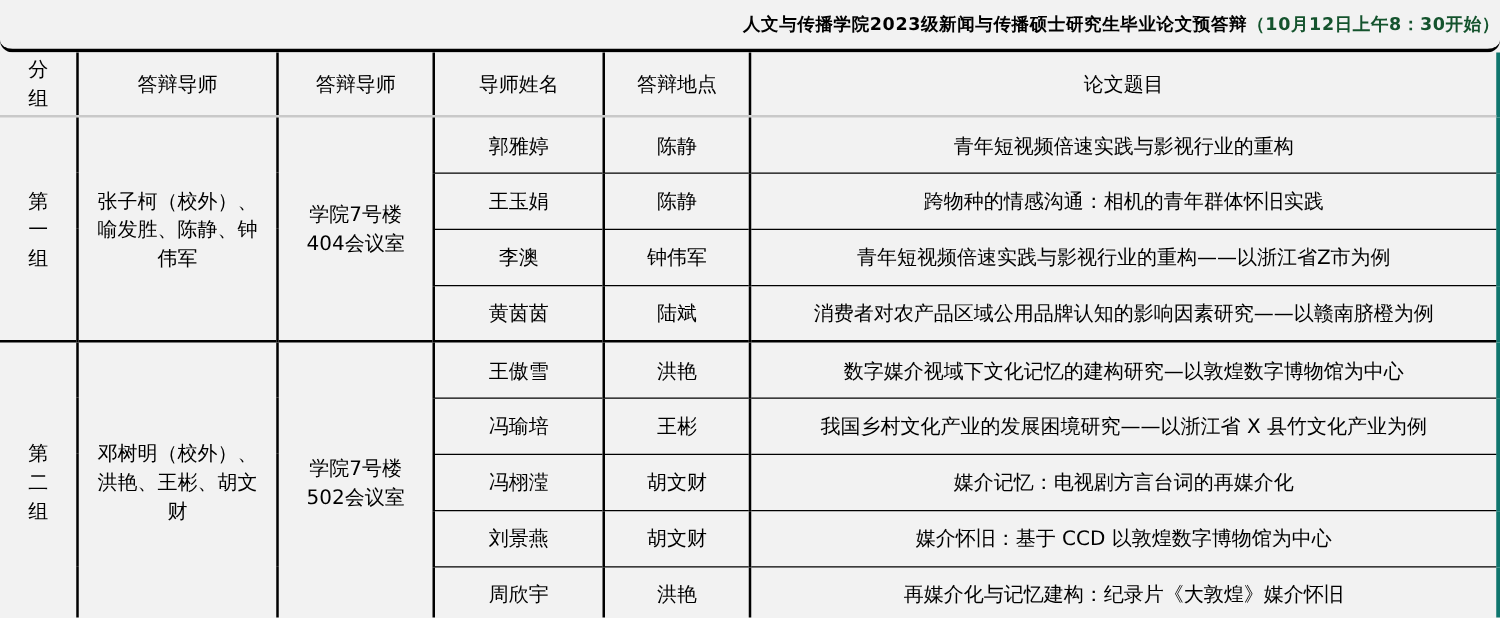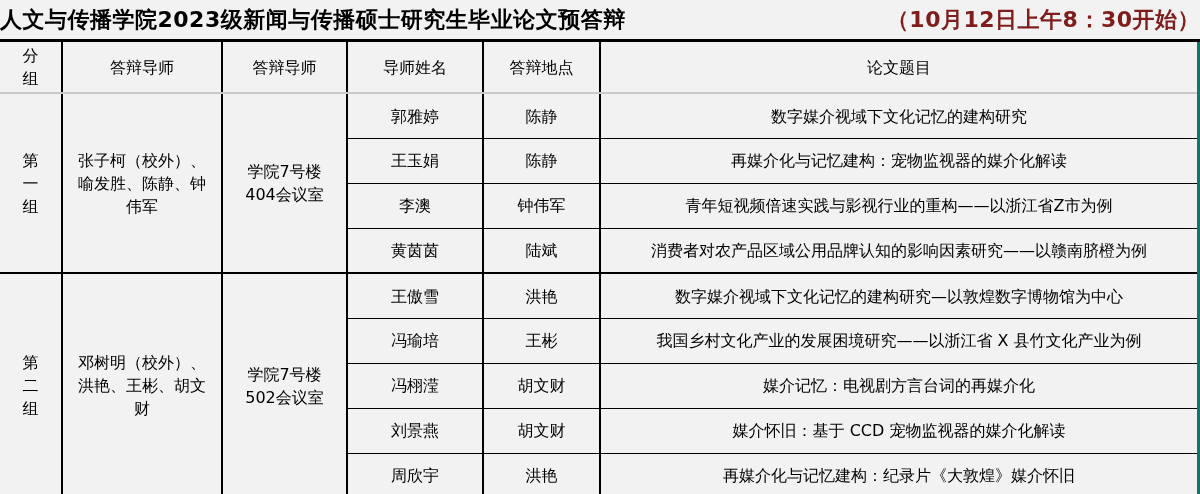--- a/index.html
+++ b/index.html
@@ -5,24 +5,25 @@
   * { box-sizing: border-box; margin: 0; padding: 0; }
   html, body {
     width: 1200px; height: 494px;
     background: #f2f2f2;
     font-family: "DejaVu Sans", sans-serif;
     color: #000;
     overflow: hidden;
   }
   .title-bar {
     height: 42px;
-    display: flex; align-items: center; justify-content: space-between;
+    display: flex; align-items: center; justify-content: flex-end;
     border-bottom: 3px solid #000;
-    font-size: 22px; font-weight: bold;
+    font-size: 14px; font-weight: bold;
     letter-spacing: 0.5px;
+    border-radius: 10px;
   }
   table {
     width: 1200px;
     border-collapse: collapse;
     table-layout: fixed;
   }
   th, td {
     border-left: 2px solid #000;
     text-align: center;
     vertical-align: middle;
@@ -39,21 +40,21 @@
   tbody tr { height: 45px; }
   tr.group-start td { border-top: 2px solid #000; }
   td.row-div { border-top: 1px solid #000; margin-top: 24px; }
   tbody tr:last-child td, td.spans-bottom { border-bottom: 2px solid #c9c9c9; }
 </style>
 </head>
 <body>
 
 <div class="title-bar">
   <span>人文与传播学院2023级新闻与传播硕士研究生毕业论文预答辩</span>
-    <span class="title-red" style="color: #7f1d1d;">（10月12日上午8：30开始）</span>
+    <span class="title-red" style="color: #14532d;">（10月12日上午8：30开始）</span>
 </div>
 
 <table>
   <colgroup>
     <col style="width:62px">
       <col style="width:160px">
       <col style="width:125px">
     <col style="width:136px">
       <col style="width:117px">
       <col style="width:600px">
@@ -68,26 +69,26 @@
         <th>论文题目</th>
       </tr>
   </thead>
   <tbody>
       <tr>
         <td class="col-group" rowspan="4">第一组</td>
         <td class="col-advisors" rowspan="4">张子柯（校外）、喻发胜、陈静、钟伟军</td>
         <td class="col-location" rowspan="4">学院7号楼404会议室</td>
         <td class="col-student">郭雅婷</td>
         <td class="col-mentor">陈静</td>
-        <td class="col-thesis">数字媒介视域下文化记忆的建构研究</td>
+        <td class="col-thesis">青年短视频倍速实践与影视行业的重构</td>
       </tr>
       <tr>
         <td class="col-student row-div">王玉娟</td>
         <td class="col-mentor row-div">陈静</td>
-        <td class="col-thesis row-div">再媒介化与记忆建构：宠物监视器的媒介化解读</td>
+        <td class="col-thesis row-div">跨物种的情感沟通：相机的青年群体怀旧实践</td>
       </tr>
       <tr>
         <td class="col-student row-div">李澳</td>
         <td class="col-mentor row-div">钟伟军</td>
         <td class="col-thesis row-div">青年短视频倍速实践与影视行业的重构——以浙江省Z市为例</td>
       </tr>
       <tr>
         <td class="col-student row-div">黄茵茵</td>
         <td class="col-mentor row-div">陆斌</td>
         <td class="col-thesis row-div">消费者对农产品区域公用品牌认知的影响因素研究——以赣南脐橙为例</td>
@@ -106,21 +107,21 @@
         <td class="col-thesis row-div">我国乡村文化产业的发展困境研究——以浙江省 X 县竹文化产业为例</td>
       </tr>
       <tr>
         <td class="col-student row-div">冯栩滢</td>
         <td class="col-mentor row-div">胡文财</td>
         <td class="col-thesis row-div">媒介记忆：电视剧方言台词的再媒介化</td>
       </tr>
       <tr>
         <td class="col-student row-div">刘景燕</td>
         <td class="col-mentor row-div">胡文财</td>
-        <td class="col-thesis row-div">媒介怀旧：基于 CCD 宠物监视器的媒介化解读</td>
+        <td class="col-thesis row-div">媒介怀旧：基于 CCD 以敦煌数字博物馆为中心</td>
       </tr>
       <tr>
         <td class="col-student row-div">周欣宇</td>
         <td class="col-mentor row-div">洪艳</td>
         <td class="col-thesis row-div">再媒介化与记忆建构：纪录片《大敦煌》媒介怀旧</td>
       </tr>
     </tbody>
 </table>
 
 </body></html>

